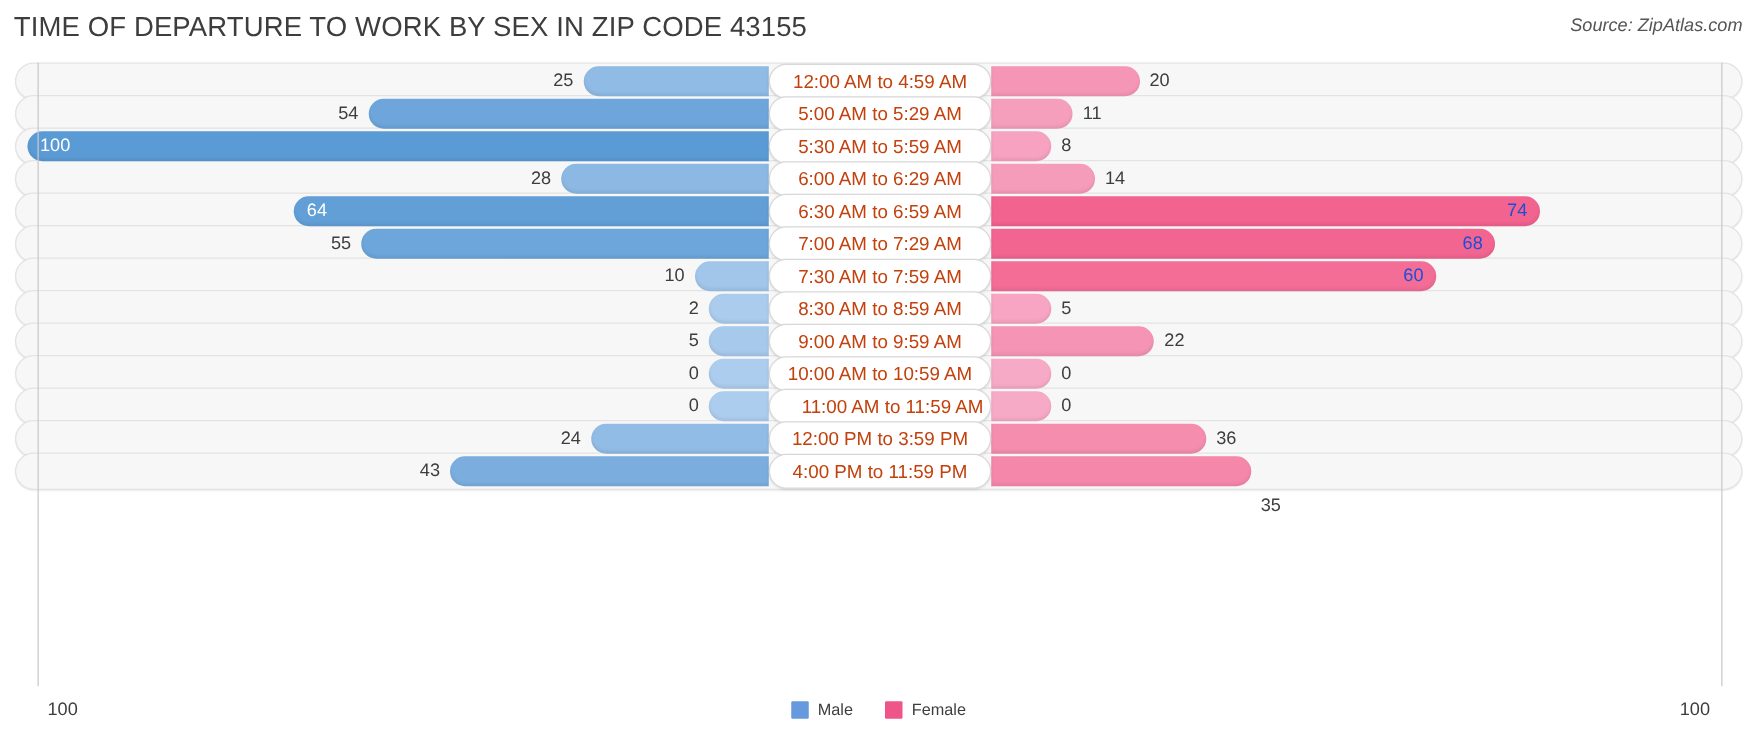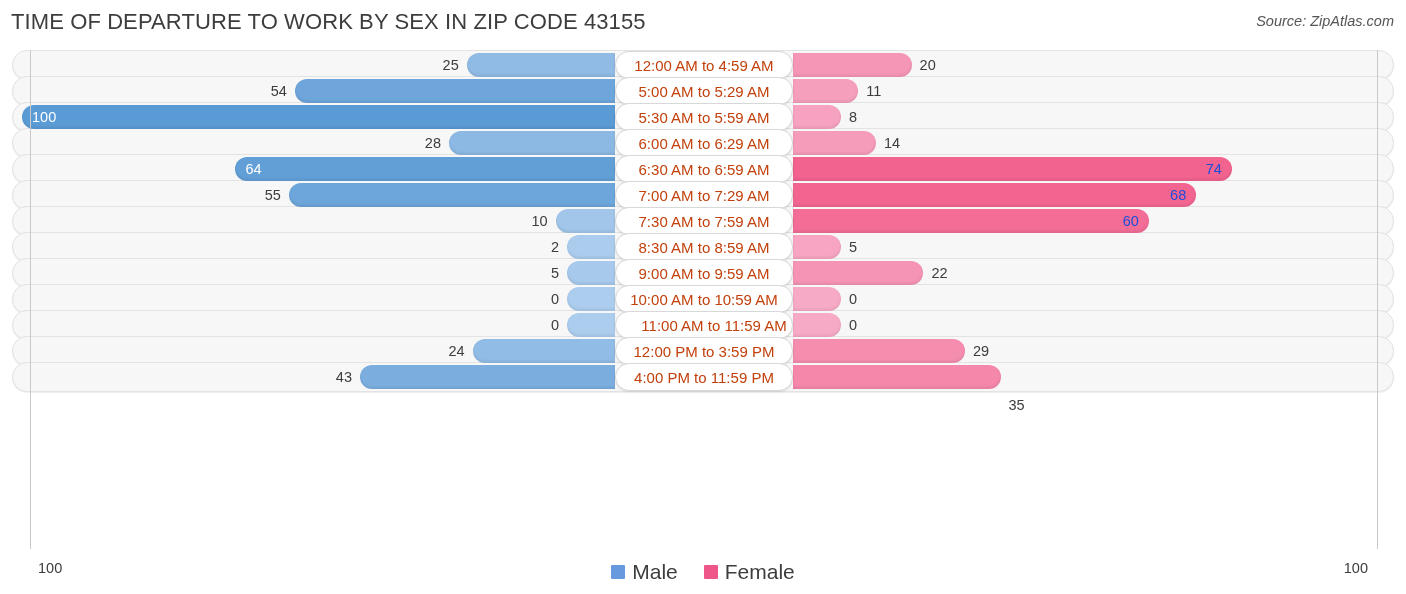--- a/index.html
+++ b/index.html
@@ -168,21 +168,21 @@
     align-items: center;
     gap: 7px;
   }
   .legend-swatch {
     width: 14px;
     height: 14px;
     border-radius: 1px;
     display: block;
   }
   .legend-text {
-    font-size: 21px;
+    font-size: 13px;
     color: #3d3d3d;
   }
 </style>
 </head>
 <body>
 
 <div class="header">
   <div class="chart-title">TIME OF DEPARTURE TO WORK BY SEX IN ZIP CODE 43155</div>
   <div class="source-note">Source: ZipAtlas.com</div>
 </div>
@@ -277,21 +277,21 @@
         <div class="bar bar-female" style="left: 793px; width: 48px; background: rgb(247, 170, 198);"></div>
         <div class="val val-outside-left" style="left: 489px; width: 70px;">0</div>
         <div class="val val-outside-right" style="left: 849px; width: 70px;">0</div>
         <div class="pill" style="left: 615px; width: 178px; padding-left: 20px;">11:00 AM to 11:59 AM</div>
       </div>
       <div class="row">
         <div class="track"></div>
         <div class="bar bar-male" style="left: 472.68px; width: 142.32px; background: rgb(145, 188, 229);"></div>
         <div class="bar bar-female" style="left: 793px; width: 171.97px; background: rgb(245, 141, 175);"></div>
         <div class="val val-outside-left" style="left: 394.68px; width: 70px;">24</div>
-        <div class="val val-outside-right" style="left: 972.97px; width: 70px;">29</div>
+        <div class="val val-outside-right" style="left: 972.97px; width: 70px;">36</div>
         <div class="pill" style="left: 615px; width: 178px;">12:00 PM to 3:59 PM</div>
       </div>
       <div class="row">
         <div class="track"></div>
         <div class="bar bar-male" style="left: 360.01px; width: 254.99px; background: rgb(123, 174, 223);"></div>
         <div class="bar bar-female" style="left: 793px; width: 207.55px; background: rgb(245, 135, 171);"></div>
         <div class="val val-outside-left" style="left: 282.01px; width: 70px;">43</div>
         <div class="val val-outside-right" style="left: 1008.55px; width: 70px; margin-top: 28px;">35</div>
         <div class="pill" style="left: 615px; width: 178px;">4:00 PM to 11:59 PM</div>
       </div>

